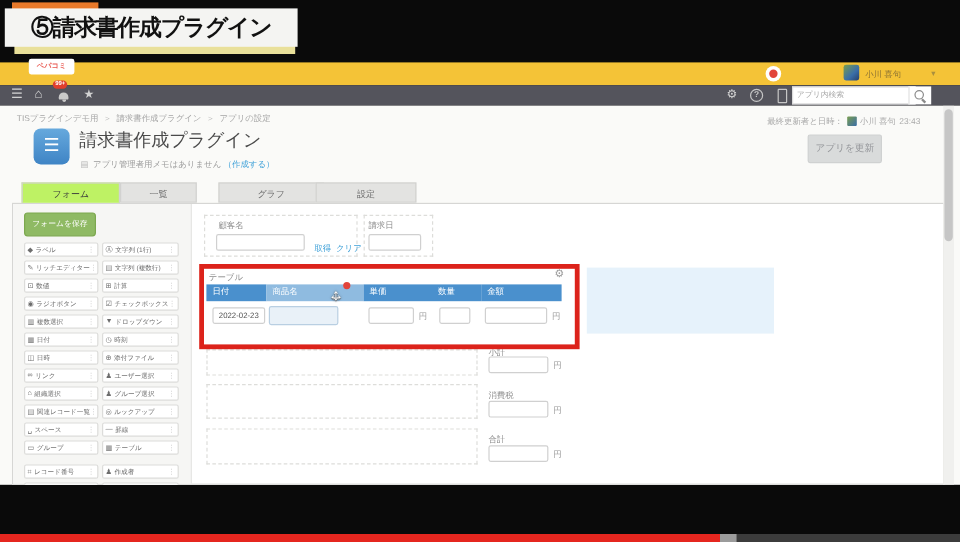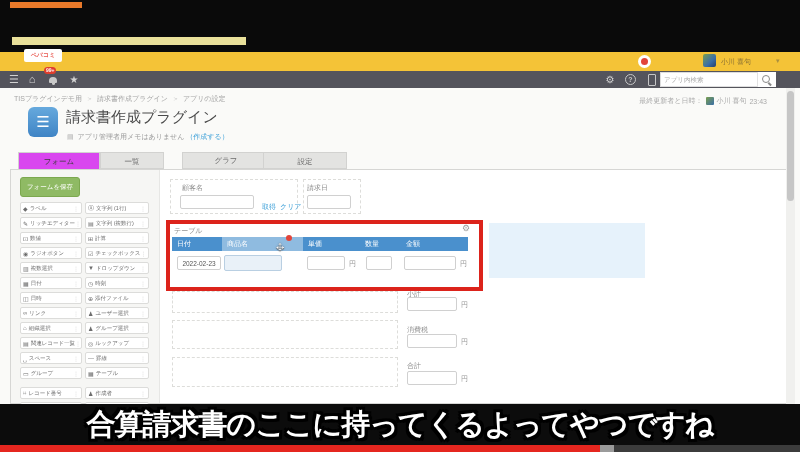--- a/index.html
+++ b/index.html
@@ -54,21 +54,21 @@
   .memo{position:absolute;left:67px;top:44px;font-size:7px;color:#9b9b9b;white-space:nowrap;}
   .memo .memo-ico{color:#b5b5b5;margin-right:2px;}
   .memo a{color:#3da0d8;text-decoration:none;}
   .btn{position:absolute;top:24px;height:22px;border-radius:2px;font-size:8px;text-align:center;line-height:22px;cursor:pointer;}
   .btn-cancel{left:597px;width:61px;background:#fdfdfd;border:1px solid #e3e6e7;color:#4f9fd0;}
   .btn-update{left:673px;width:60px;background:#d9dbdb;border:1px solid #cfd1d1;color:#94969a;}
 
   
   .tab{position:absolute;top:64px;height:17px;line-height:17px;text-align:center;font-size:7.5px;color:#6b6b6b;
        background:#e3e3e1;border:1px solid #d2d2d0;box-sizing:border-box;cursor:pointer;}
-  .tab.active{background:#d946ef;border-bottom:none;color:#3c3c3c;z-index:3;}
+  .tab.active{background:#bef264;border-bottom:none;color:#3c3c3c;z-index:3;}
 
   
   .card{position:absolute;left:10px;top:81px;width:777px;height:235px;background:#fff;border:1px solid #d6d6d4;box-sizing:border-box;}
   .side-bg{position:absolute;left:11px;top:82px;width:148px;height:233px;background:#f6f6f4;border-right:1px solid #e7e7e5;}
   .save-btn{position:absolute;left:20px;top:89px;width:58px;height:18px;background:#8fba64;border:1px solid #7ca84f;
             border-radius:3px;color:#fff;font-size:6.5px;text-align:center;line-height:18px;cursor:pointer;}
   .pal-item{position:absolute;height:12px;background:#fff;border:1px solid #dcdcda;border-radius:2px;box-sizing:border-box;
             display:flex;align-items:center;padding:0 2px;cursor:grab;overflow:hidden;}
   .pal-item .pi{font-size:6px;color:#6d6d6d;margin-right:2px;flex:none;}
   .pal-item .pl{font-size:5.5px;color:#6d6d6d;white-space:nowrap;}
@@ -104,20 +104,23 @@
     text-shadow:-3px -3px 0 #000,3px -3px 0 #000,-3px 3px 0 #000,3px 3px 0 #000,0 -3px 0 #000,0 3px 0 #000,-3px 0 0 #000,3px 0 0 #000;}
   .prog{position:absolute;top:445px;height:7px;z-index:21;}
 </style>
 </head>
 <body>
 
 <div class="screen">
 
   <div class="accent-orange"></div>
   <div class="accent-yellow"></div>
+  <div class="title-box">
+    <span>⑤請求書作成プラグイン</span>
+  </div>
 
   <div class="ybar">
     <div class="logo-box">
       <span>ペパコミ</span>
     </div>
     <div class="rec-dot">
         <i></i>
       </div>
     <div class="y-avatar"></div>
     <div class="y-name">小川 喜句</div>
@@ -148,25 +151,26 @@
       <span>23:43</span>
     </div>
 
     <div class="app-icon">☰</div>
     <div class="app-title">請求書作成プラグイン</div>
     <div class="memo">
       <span class="memo-ico">▤</span>
       <span>アプリ管理者用メモはありません</span>
       <a>（作成する）</a>
     </div>
+    <div class="btn btn-update">アプリを更新</div>
 
     <div id="tabs">
         <div class="tab active" style="left: 18px; width: 82px;">フォーム</div>
         <div class="tab" style="left: 100px; width: 64px;">一覧</div>
-        <div class="tab" style="left: 182px; width: 88px; font-family: Liberation Mono, monospace;">グラフ</div>
+        <div class="tab" style="left: 182px; width: 88px;">グラフ</div>
         <div class="tab" style="left: 263px; width: 84px;">設定</div>
       </div>
 
     <div class="card"></div>
     <div class="side-bg"></div>
     <div class="save-btn">フォームを保存</div>
     <div id="palette">
         <div class="pal-item" style="left: 20px; top: 114px; width: 62px;">
           <span class="pi">◆</span>
           <span class="pl">ラベル</span>
@@ -321,20 +325,17 @@
         <div class="dash" style="left: 172px; top: 269px; width: 226px; height: 30px;"></div>
         <div class="flabel" style="left: 407px; top: 273px;">合計</div>
         <div class="finput" style="left: 407px; top: 283px; width: 50px; height: 14px;"></div>
         <div class="yen" style="left: 461px; top: 286px;">円</div>
       </div>
 
     <div class="scroll-track"></div>
     <div class="scroll-thumb"></div>
   </div>
 
-  <div class="caption-bar">
-    <span>合算請求書のここに持ってくるよってやつですね</span>
-  </div>
   <div class="prog" style="left:0;width:600px;background:#e5261f;"></div>
   <div class="prog" style="left:600px;width:14px;background:#9b9b9b;"></div>
   <div class="prog" style="left:614px;width:186px;background:#3c3c3c;"></div>
 
 </div>
 
 </body></html>

